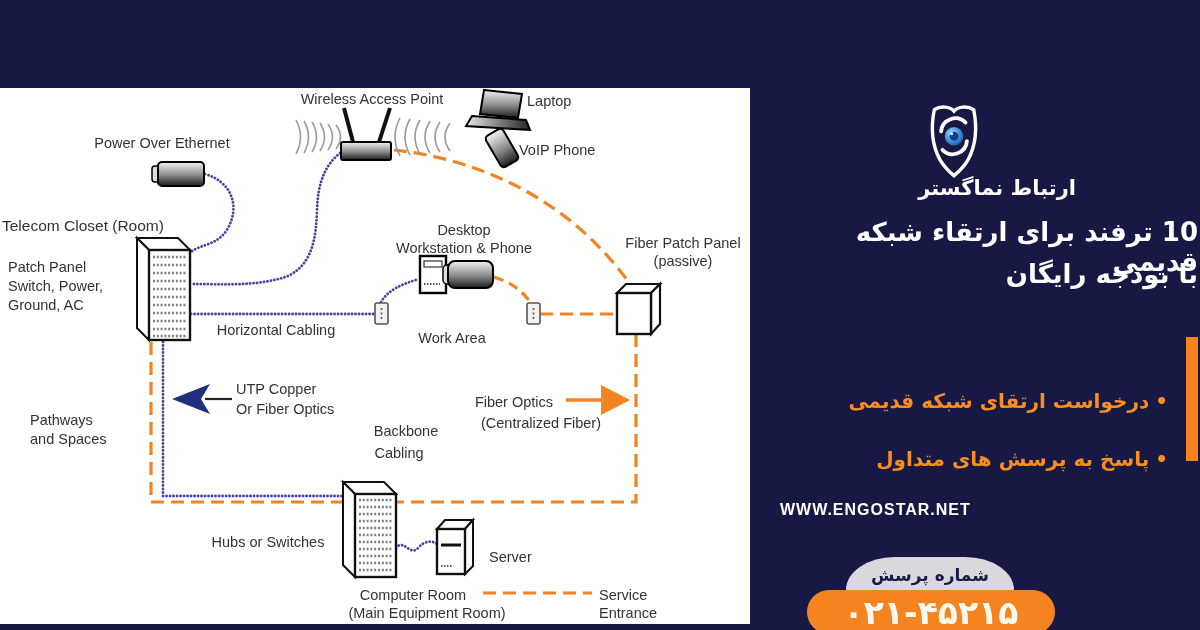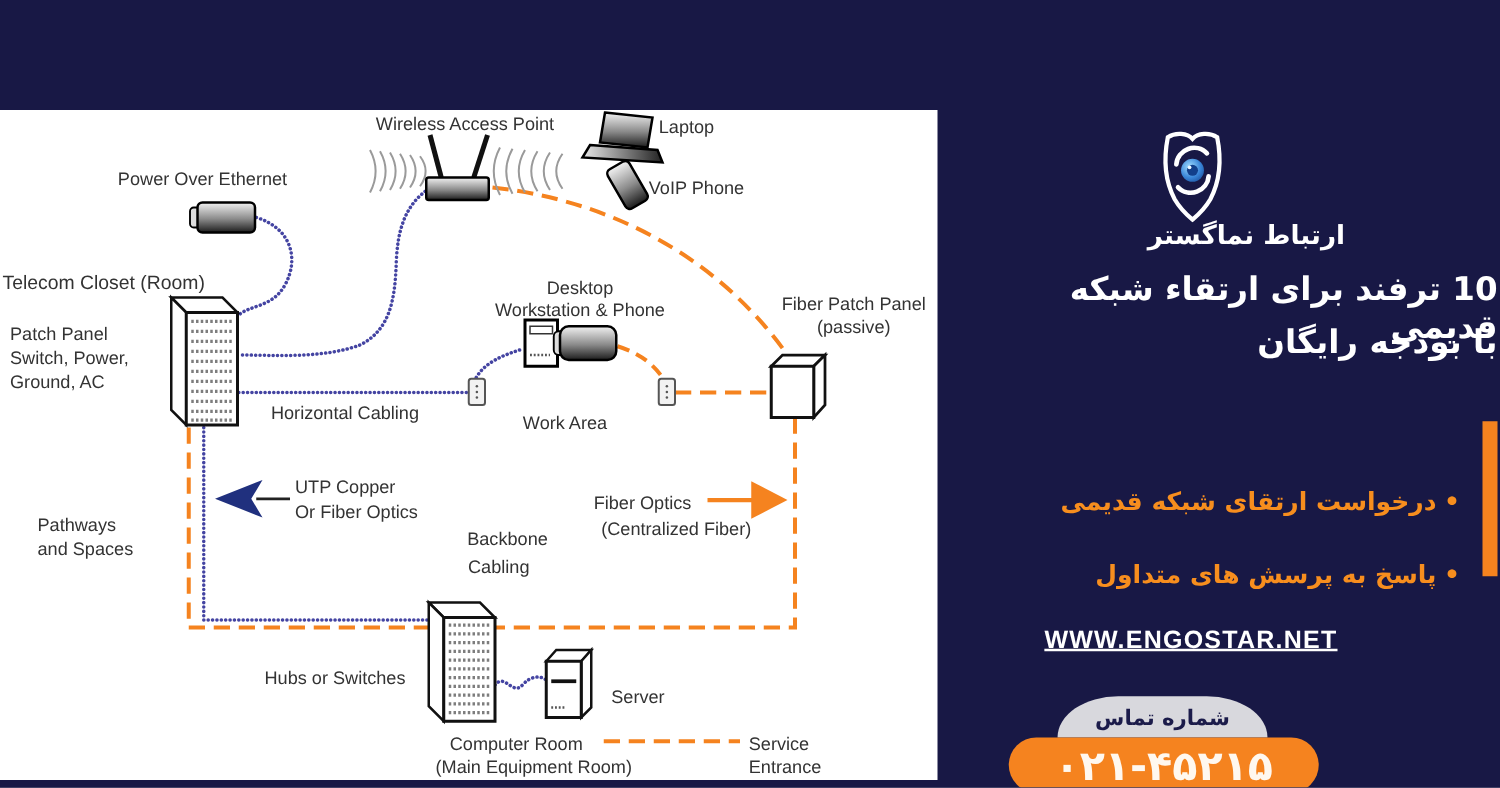--- a/index.html
+++ b/index.html
@@ -13,22 +13,22 @@
   .brand-name{position:absolute;left:836px;top:176px;width:240px;
               color:#ffffff;font-weight:bold;font-size:21px;}
   .title-line{position:absolute;left:768px;width:430px;text-align:right;color:#ffffff;
               font-weight:bold;font-size:26px;}
   .t1{top:217px;} .t2{top:259px;}
   .bullet-item{position:absolute;right:32px;color:#f78e1e;font-weight:bold;font-size:20px;
                white-space:nowrap;}
   .b0{top:341px;margin-top:48px;} .b1{top:395px;} .b2{top:447px;}
   .bullet-dot{margin-left:6px;}
   .side-stripe{position:absolute;left:1186px;top:337px;width:12px;height:124px;background:#f5831f;}
-  .website{position:absolute;left:780px;top:501px;width:290px;text-align:right;color:#ffffff;
-           font-weight:bold;font-size:20px;letter-spacing:1px;text-decoration:underline;}
+  .website{position:absolute;left:780px;top:501px;width:290px;text-align:left;color:#ffffff;
+           font-weight:bold;font-size:16px;letter-spacing:1px;}
   .phone-tab{position:absolute;left:846px;top:557px;width:168px;height:33px;background:#d8d8dd;
              border-radius:50px 50px 0 0 / 34px 34px 0 0;color:#1b1b4a;font-weight:bold;
              font-size:17px;text-align:center;line-height:36px;}
   .phone-badge{position:absolute;left:807px;top:590px;width:248px;height:44px;background:#f5831f;
                border-radius:22px;color:#fff8ef;font-weight:bold;font-size:33px;text-align:center;
                line-height:46px;letter-spacing:1px;direction:ltr;}
 </style>
 </head>
 <body>
 
@@ -230,16 +230,16 @@
   <div class="fa title-line t1" dir="rtl">10 ترفند برای ارتقاء شبکه قدیمی</div>
   <div class="fa title-line t2" dir="rtl">با بودجه رایگان</div>
 
   <div class="fa bullet-item b0" dir="rtl"><span class="bullet-dot">•</span><span>درخواست ارتقای شبکه قدیمی</span></div>
   <div class="fa bullet-item b2" dir="rtl"><span class="bullet-dot">•</span><span>پاسخ به پرسش های متداول</span></div>
 
   <div class="side-stripe"></div>
 
   <div class="website">WWW.ENGOSTAR.NET</div>
 
-  <div class="fa phone-tab" dir="rtl">شماره تماس</div>
+  <div class="fa phone-tab" dir="rtl">شماره پرسش</div>
   <div class="fa phone-badge">۰۲۱-۴۵۲۱۵</div>
 
 </div>
 
 </body></html>

